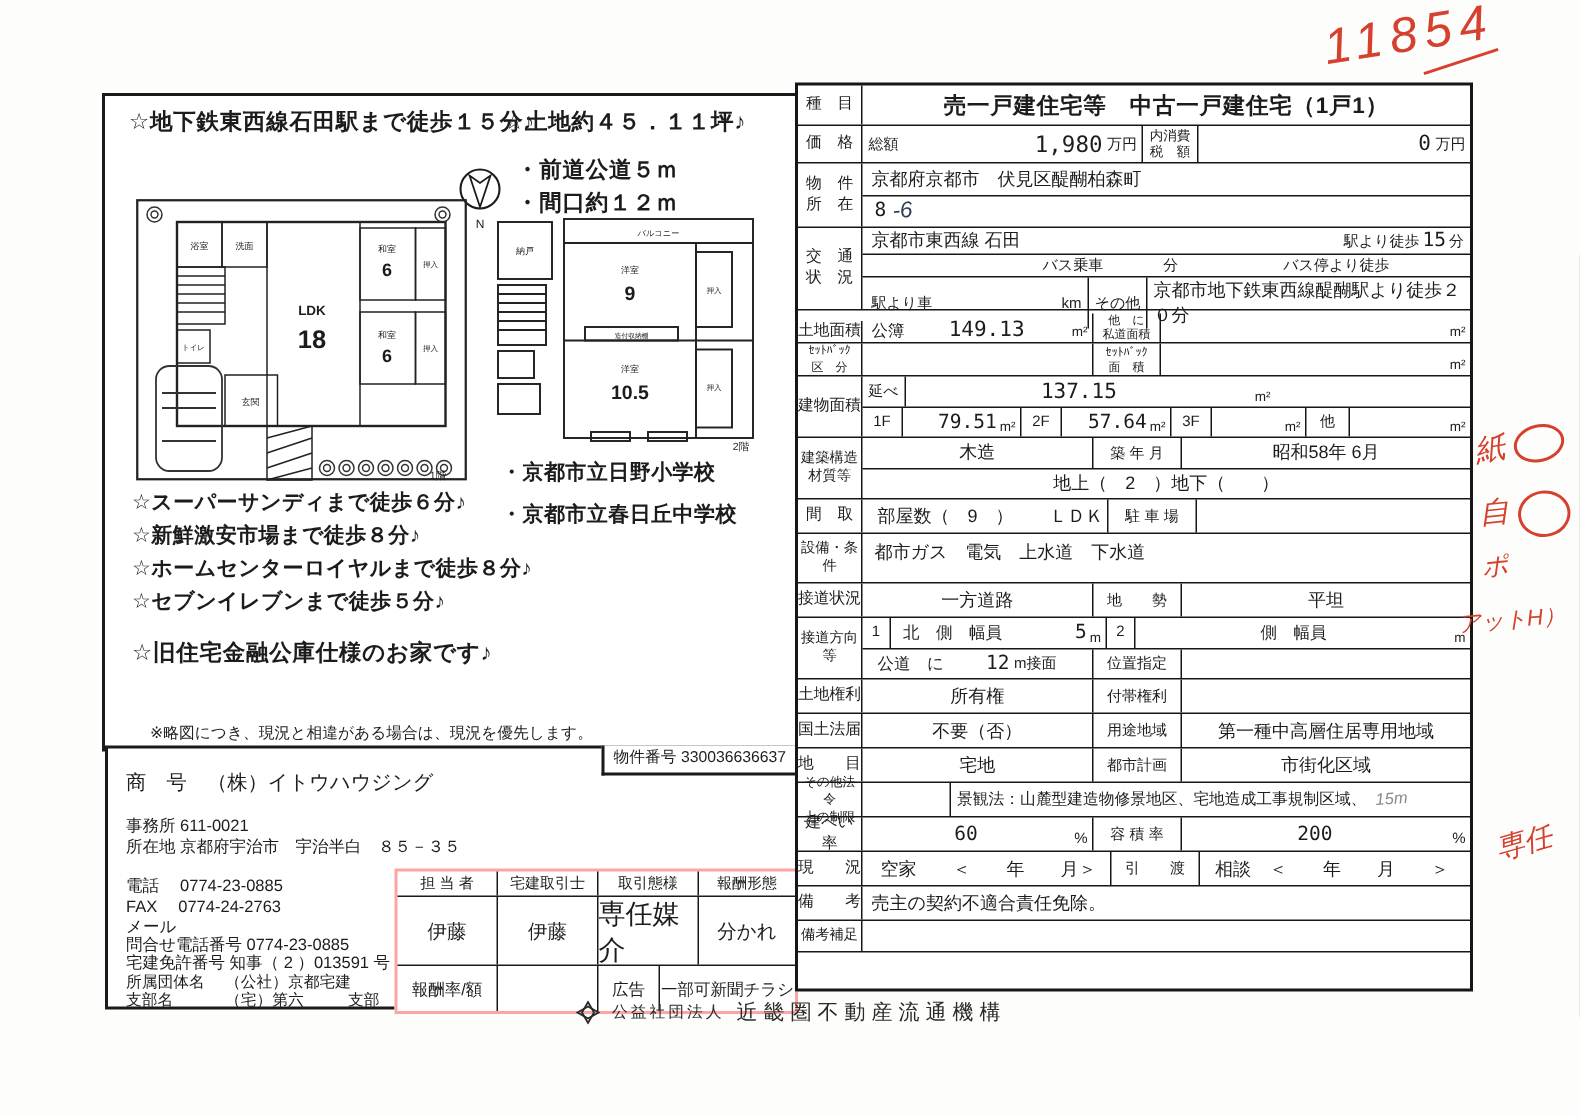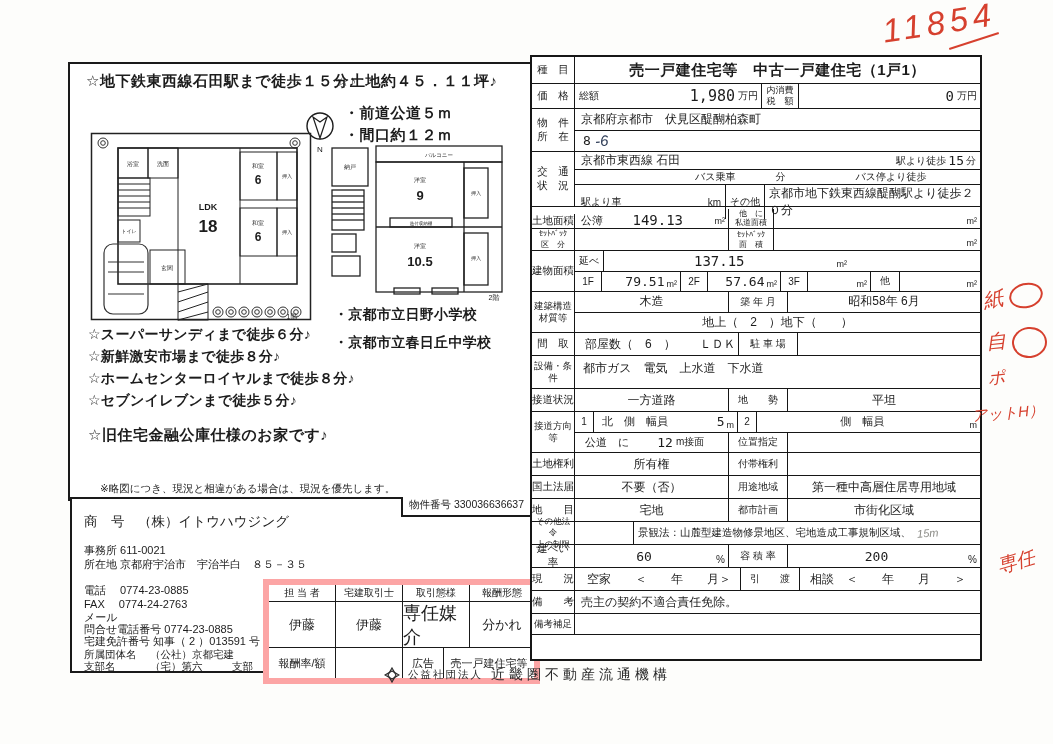--- a/index.html
+++ b/index.html
@@ -9,21 +9,21 @@
   
   .leftbox{left:68px;top:62px;width:460px;height:435px;border:2px solid #1a1a1a;background:#fff;}
   .hl{font-weight:700;font-size:15px;letter-spacing:.5px;white-space:nowrap;}
   .hl-sm{font-weight:700;font-size:14px;letter-spacing:.3px;white-space:nowrap;}
   .disc{font-size:10.5px;color:#222;}
   
   .agentbox{left:70px;top:497px;width:458px;height:172px;border:2px solid #1a1a1a;background:#fff;}
   .propno{position:absolute;right:-2px;top:-2px;height:17px;padding:1px 6px 0 6px;
           border:2px solid #1a1a1a;border-top:none;font-size:10.5px;background:#fff;}
   .aline{position:absolute;font-size:11px;white-space:pre;}
-  .stafftbl{position:absolute;left:191px;top:80px;width:265px;border:6px solid #fca5a5;background:#fff;}
+  .stafftbl{position:absolute;left:191px;top:80px;width:265px;border:2px solid #fca5a5;background:#fff;}
   .strow{display:flex;border-bottom:1px solid #1a1a1a;}
   .strow:last-child{border-bottom:none;}
   .stc{border-right:1px solid #1a1a1a;display:flex;align-items:center;justify-content:center;
        font-size:11px;min-width:0;}
   .stc:last-child{border-right:none;}
   
   .tb{left:530px;top:55px;width:448px;border:2px solid #161616;background:#fff;}
   .tr{display:flex;border-bottom:1px solid #161616;align-items:stretch;min-width:0;}
   .tr:last-child{border-bottom:none;}
   .rl{flex:0 0 42px;border-right:1px solid #161616;display:flex;align-items:center;justify-content:center;
@@ -218,21 +218,21 @@
       <div class="strow" style="height:45px;">
         <div class="stc" style="flex:0 0 66px;font-size:13px;">伊藤</div>
         <div class="stc" style="flex:0 0 66px;font-size:13px;">伊藤</div>
         <div class="stc" style="flex:0 0 66px;font-size:18px;">専任媒介</div>
         <div class="stc" style="flex:1;font-size:13px;">分かれ</div>
       </div>
       <div class="strow" style="height:30px;">
         <div class="stc" style="flex:0 0 66px;">報酬率/額</div>
         <div class="stc" style="flex:0 0 66px;"></div>
         <div class="stc" style="flex:0 0 40px;">広告</div>
-        <div class="stc" style="flex:1;font-size:11px;">売一戸建住宅等</div>
+        <div class="stc" style="flex:1;font-size:11px;">一部可新聞チラシ</div>
       </div>
     </div>
   </div>
 
   <div class="abs tb">
 
     <div class="tr" style="height:26px;">
       <div class="rl">種　目</div>
       <div class="c ctr" style="flex:1;font-size:15px;font-weight:700;letter-spacing:.5px;">売一戸建住宅等　中古一戸建住宅（1戸1）</div>
     </div>
@@ -366,21 +366,21 @@
           <div class="c ctr t12" style="flex:1;">昭和58年 6月</div>
         </div>
         <div class="sr">
           <div class="c ctr t12" style="flex:1;">地上（　2　）地下（　　）</div>
         </div>
       </div>
     </div>
 
     <div class="tr" style="height:22px;">
       <div class="rl">間　取</div>
-      <div class="c t12" style="flex:0 0 153px;padding-left:10px;">部屋数（　6　）　　ＬＤＫ</div>
+      <div class="c t12" style="flex:0 0 153px;padding-left:10px;">部屋数（　9　）　　ＬＤＫ</div>
       <div class="c ctr bl br lab10" style="flex:0 0 58px;">駐 車 場</div>
       <div class="c" style="flex:1;"></div>
     </div>
 
     <div class="tr" style="height:32px;">
       <div class="rl" style="font-size:9.5px;">設備・条件</div>
       <div class="c t12" style="flex:1;padding-left:8px;align-items:flex-start;padding-top:4px;">都市ガス　電気　上水道　下水道</div>
     </div>
 
     <div class="tr" style="height:22px;">

